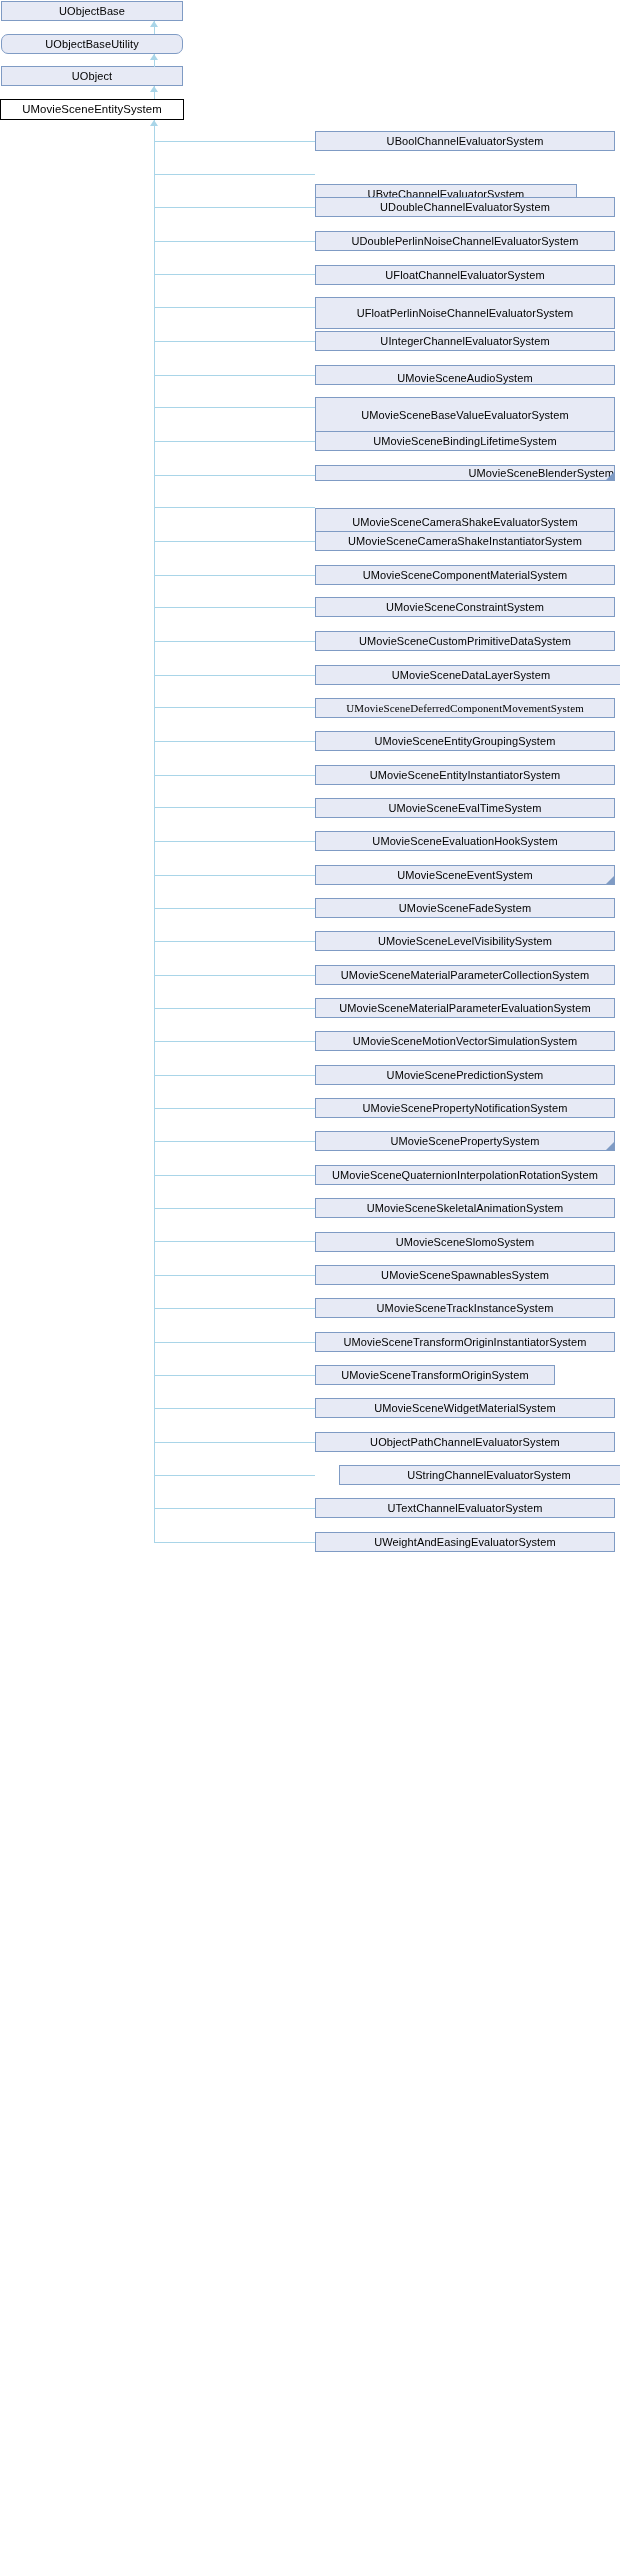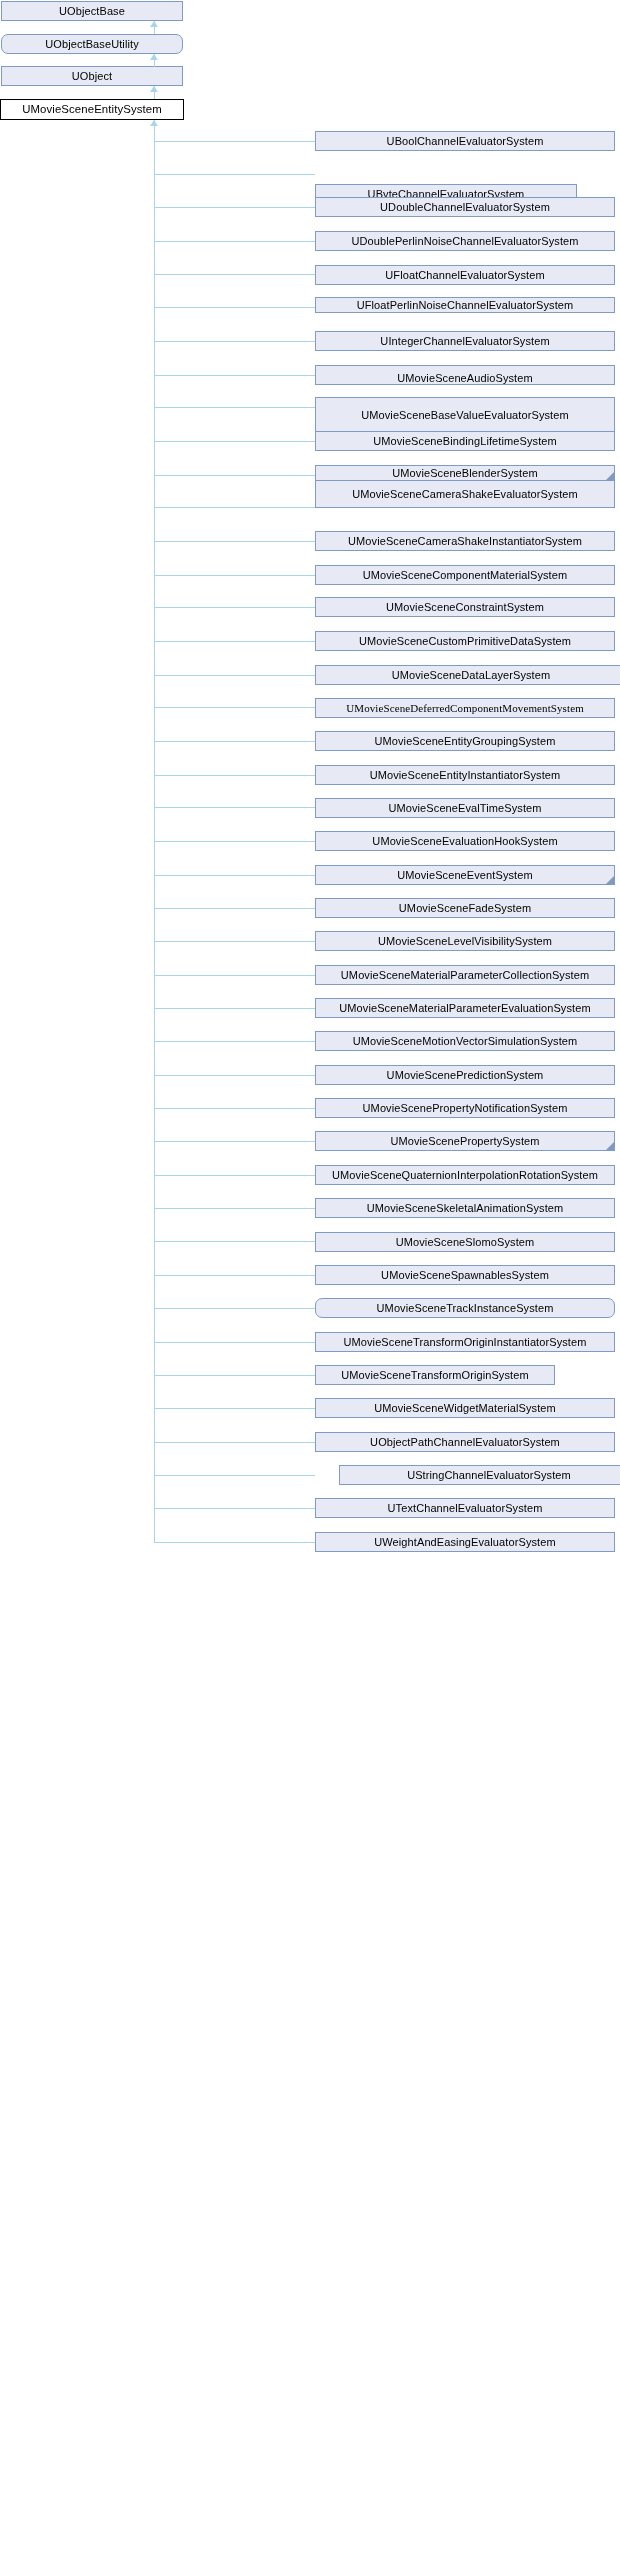--- a/index.html
+++ b/index.html
@@ -105,45 +105,45 @@
     </div>
     <div class="edge-h" style="left: 154px; top: 207px; width: 161px;"></div>
     <div class="node" style="left: 315px; top: 231px; width: 300px; height: 20px;">
       <span>UDoublePerlinNoiseChannelEvaluatorSystem</span>
     </div>
     <div class="edge-h" style="left: 154px; top: 241px; width: 161px;"></div>
     <div class="node" style="left: 315px; top: 265px; width: 300px; height: 20px;">
       <span>UFloatChannelEvaluatorSystem</span>
     </div>
     <div class="edge-h" style="left: 154px; top: 274px; width: 161px;"></div>
-    <div class="node" style="left: 315px; top: 297px; width: 300px; height: 16px;">
+    <div class="node" style="left: 315px; top: 297px; width: 300px; height: 32px;">
       <span>UFloatPerlinNoiseChannelEvaluatorSystem</span>
     </div>
     <div class="edge-h" style="left: 154px; top: 307px; width: 161px;"></div>
     <div class="node" style="left: 315px; top: 331px; width: 300px; height: 20px;">
       <span>UIntegerChannelEvaluatorSystem</span>
     </div>
     <div class="edge-h" style="left: 154px; top: 341px; width: 161px;"></div>
     <div class="node" style="left: 315px; top: 365px; width: 300px; height: 20px; align-items: flex-end;">
       <span>UMovieSceneAudioSystem</span>
     </div>
     <div class="edge-h" style="left: 154px; top: 375px; width: 161px;"></div>
     <div class="node" style="left: 315px; top: 397px; width: 300px; height: 36px;">
       <span>UMovieSceneBaseValueEvaluatorSystem</span>
     </div>
     <div class="edge-h" style="left: 154px; top: 407px; width: 161px;"></div>
     <div class="node" style="left: 315px; top: 431px; width: 300px; height: 20px;">
       <span>UMovieSceneBindingLifetimeSystem</span>
     </div>
     <div class="edge-h" style="left: 154px; top: 441px; width: 161px;"></div>
-    <div class="node expandable" style="left: 315px; top: 465px; width: 300px; height: 16px;">
+    <div class="node expandable" style="left: 315px; top: 465px; width: 300px; height: 16px; justify-content: flex-end;">
       <span>UMovieSceneBlenderSystem</span>
     </div>
     <div class="edge-h" style="left: 154px; top: 475px; width: 161px;"></div>
-    <div class="node" style="left: 315px; top: 480px; width: 300px; height: 28px;">
+    <div class="node" style="left: 315px; top: 508px; width: 300px; height: 28px;">
       <span>UMovieSceneCameraShakeEvaluatorSystem</span>
     </div>
     <div class="edge-h" style="left: 154px; top: 507px; width: 161px;"></div>
     <div class="node" style="left: 315px; top: 531px; width: 300px; height: 20px;">
       <span>UMovieSceneCameraShakeInstantiatorSystem</span>
     </div>
     <div class="edge-h" style="left: 154px; top: 541px; width: 161px;"></div>
     <div class="node" style="left: 315px; top: 565px; width: 300px; height: 20px;">
       <span>UMovieSceneComponentMaterialSystem</span>
     </div>
@@ -225,21 +225,21 @@
     </div>
     <div class="edge-h" style="left: 154px; top: 1208px; width: 161px;"></div>
     <div class="node" style="left: 315px; top: 1232px; width: 300px; height: 20px;">
       <span>UMovieSceneSlomoSystem</span>
     </div>
     <div class="edge-h" style="left: 154px; top: 1241px; width: 161px;"></div>
     <div class="node" style="left: 315px; top: 1265px; width: 300px; height: 20px;">
       <span>UMovieSceneSpawnablesSystem</span>
     </div>
     <div class="edge-h" style="left: 154px; top: 1275px; width: 161px;"></div>
-    <div class="node" style="left: 315px; top: 1298px; width: 300px; height: 20px; border-radius: 7px;">
+    <div class="node" style="left: 315px; top: 1298px; width: 300px; height: 20px;">
       <span>UMovieSceneTrackInstanceSystem</span>
     </div>
     <div class="edge-h" style="left: 154px; top: 1308px; width: 161px;"></div>
     <div class="node" style="left: 315px; top: 1332px; width: 300px; height: 20px;">
       <span>UMovieSceneTransformOriginInstantiatorSystem</span>
     </div>
     <div class="edge-h" style="left: 154px; top: 1342px; width: 161px;"></div>
     <div class="node" style="left: 315px; top: 1365px; width: 240px; height: 20px;">
       <span>UMovieSceneTransformOriginSystem</span>
     </div>

